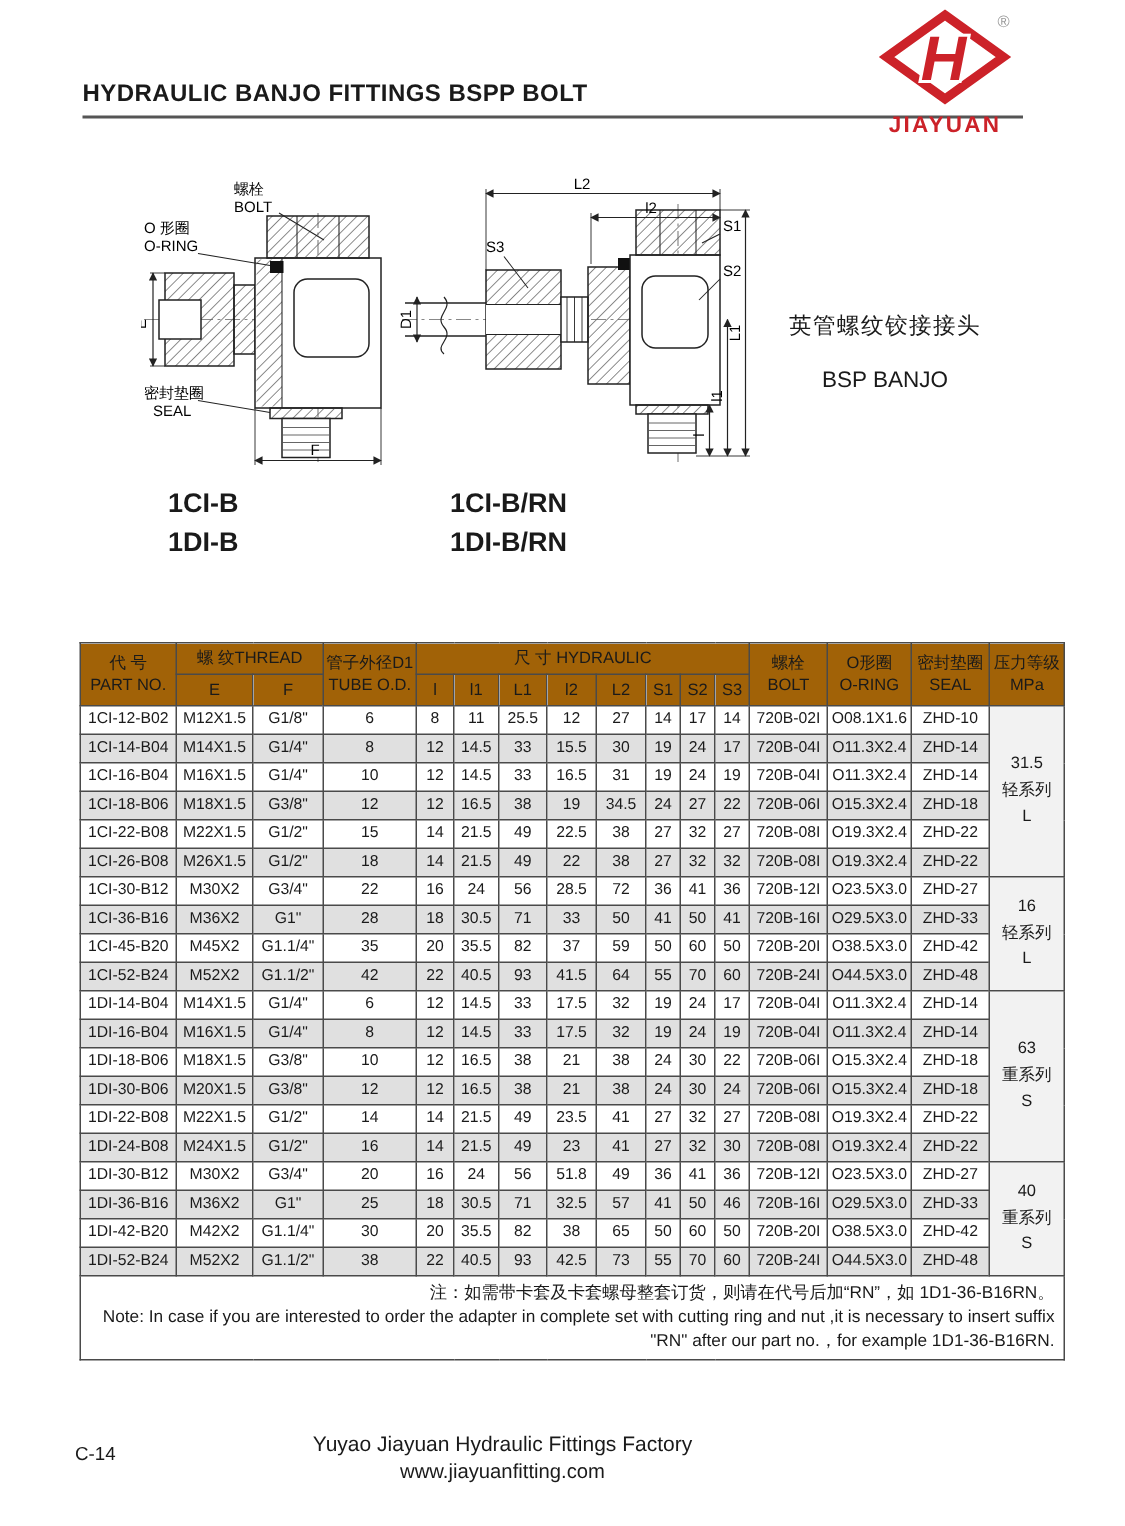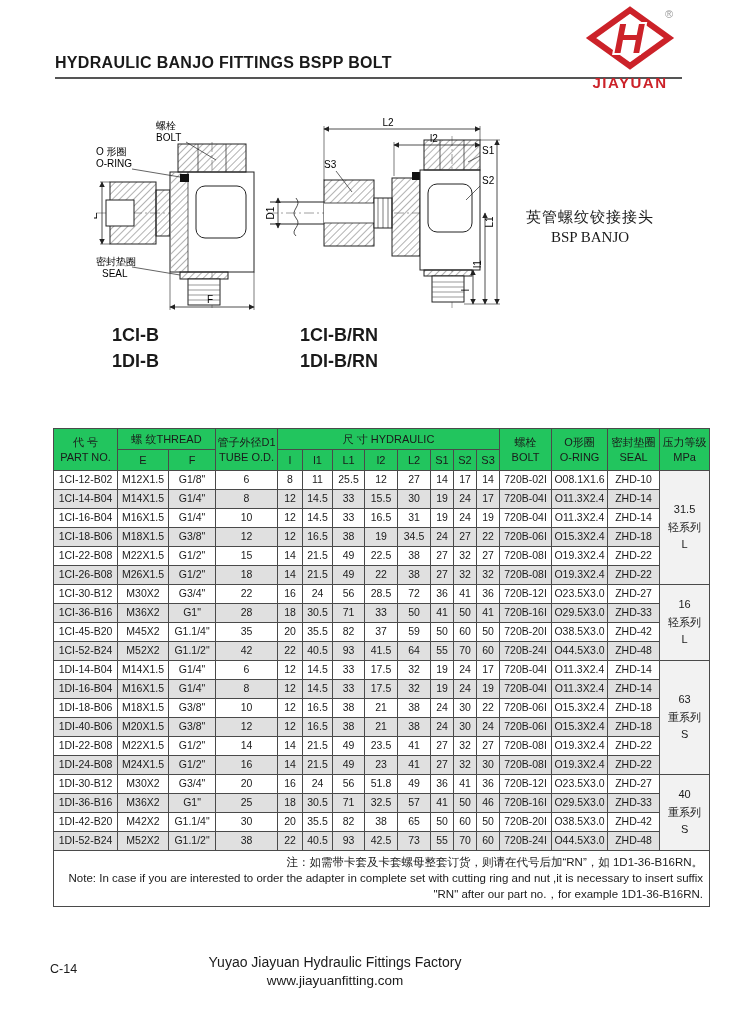--- a/index.html
+++ b/index.html
@@ -7,30 +7,30 @@
         font-family:"Liberation Sans",sans-serif;color:#1a1a1a;}
   
   #title{position:absolute;left:55px;top:54px;font-size:16px;font-weight:bold;letter-spacing:.3px;}
   #title-rule{position:absolute;left:55px;top:77px;width:627px;border-top:2px solid #555;}
   #logo{position:absolute;left:585px;top:6px;width:90px;text-align:center;}
   
   #diag-left{position:absolute;left:94px;top:118px;}
   #diag-right{position:absolute;left:266px;top:118px;}
   #side-title{position:absolute;left:505px;top:208px;width:170px;text-align:center;}
   #side-title .cn{font-size:15px;letter-spacing:1px;}
-  #side-title .en{font-size:15px;margin-top:2px;font-family:Liberation Serif, serif;}
+  #side-title .en{font-size:15px;margin-top:18px;}
   .models{position:absolute;width:170px;text-align:left;font-size:18px;font-weight:bold;line-height:1.45;}
   #models-left{left:112px;top:322px;}
   #models-right{left:300px;top:322px;}
   
   #table-wrap{position:absolute;left:53px;top:428px;}
   table{border-collapse:collapse;table-layout:fixed;width:656px;}
   th,td{border:1px solid #4a4a4a;text-align:center;padding:0;height:18px;line-height:1.1;
         font-size:10.5px;font-weight:normal;overflow:hidden;white-space:nowrap;}
-  thead th{background:#22c55e;height:20px;font-size:11px;}
+  thead th{background:#a16207;height:20px;font-size:11px;}
   thead th div{line-height:1.35;}
   tbody tr.alt td{background:#e0e0e0;}
   td.c-part{font-size:10.5px;}
   td.c-mpa{background:#f2f2f2;font-size:11px;line-height:1.6;vertical-align:middle;}
   tr.note-row td{height:auto;text-align:right;padding:3px 6px 4px 6px;font-size:11.5px;
         line-height:1.4;white-space:normal;background:#fff;}
   
   #footer-pageno{position:absolute;left:50px;top:962px;font-size:12.5px;}
   #footer-center{position:absolute;left:0;top:954px;width:670px;text-align:center;}
   #footer-center .l1{font-size:14px;}
@@ -489,21 +489,21 @@
             <td>21</td>
             <td>38</td>
             <td>24</td>
             <td>30</td>
             <td>22</td>
             <td>720B-06I</td>
             <td>O15.3X2.4</td>
             <td>ZHD-18</td>
           </tr>
           <tr class="alt">
-            <td class="c-part">1DI-40-B06</td>
+            <td class="c-part">1DI-30-B06</td>
             <td>M20X1.5</td>
             <td>G3/8"</td>
             <td>12</td>
             <td>12</td>
             <td>16.5</td>
             <td>38</td>
             <td>21</td>
             <td>38</td>
             <td>24</td>
             <td>30</td>

